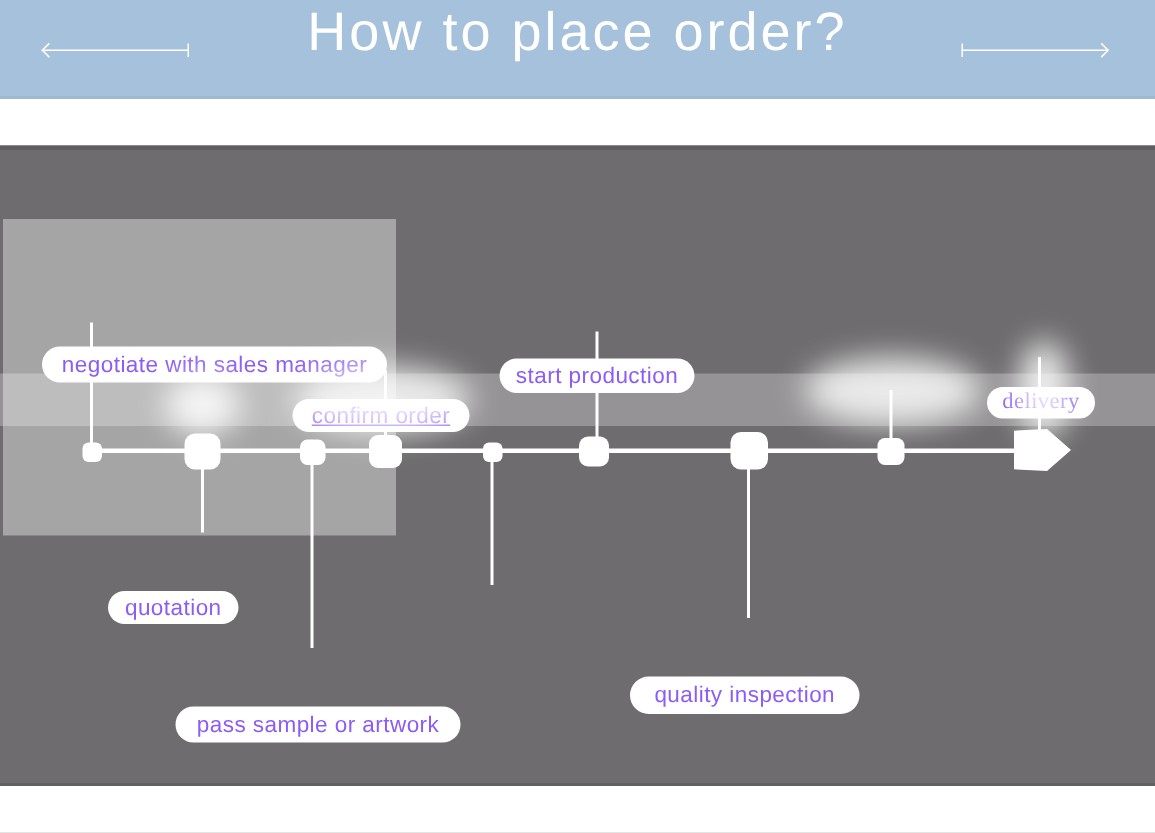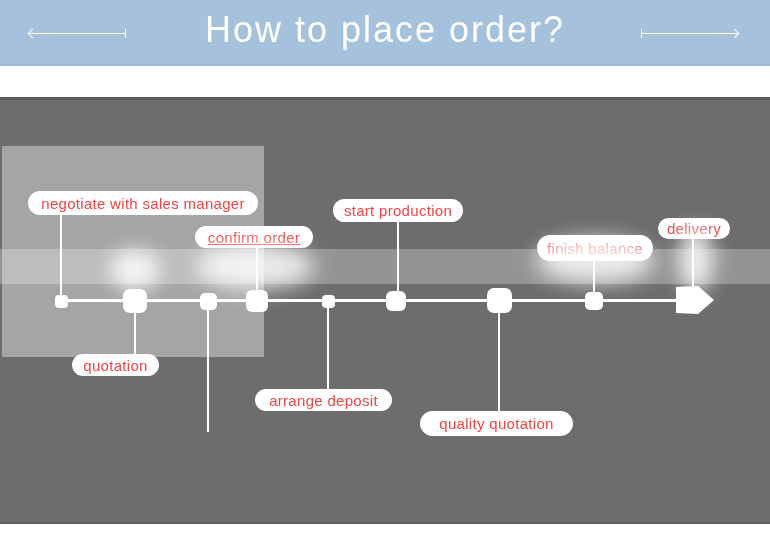--- a/index.html
+++ b/index.html
@@ -2,21 +2,21 @@
 <html><head>
 <meta charset="utf-8">
 <style>
   html,body{margin:0;padding:0;background:#ffffff;}
   .page{position:relative;width:770px;height:555px;background:#ffffff;overflow:hidden;
         font-family:"Liberation Sans", sans-serif;}
 
   
   .header{position:absolute;left:0;top:0;width:770px;height:66px;background:#a6c1dc;
           box-sizing:border-box;border-bottom:2px solid #9cb8d3;
-          display:flex;align-items:center;justify-content:center;}
+          display:flex;align-items:flex-start;justify-content:center;}
   .header-title{color:#ffffff;font-size:36px;font-weight:400;letter-spacing:2px;
                 padding-bottom:4px;}
   .hrule{position:absolute;top:33px;width:97px;height:1px;background:#ffffff;}
   .hrule-left{left:29px;}
   .hrule-right{left:641px;}
   .hrule .tick{position:absolute;width:1px;height:9px;background:#ffffff;top:-4px;}
   .hrule-left .tick{right:0;}
   .hrule-right .tick{left:0;}
   .hrule .arrowhead{position:absolute;top:-3px;width:6px;height:6px;
                     border-left:1px solid #fff;border-bottom:1px solid #fff;}
@@ -43,32 +43,32 @@
   .n3{left:200px;top:193px;width:17px;height:17px;border-radius:5px;}
   .n4{left:246px;top:190px;width:22px;height:22px;border-radius:6px;}
   .n5{left:322px;top:195px;width:13px;height:13px;border-radius:4px;}
   .n6{left:386px;top:191px;width:20px;height:20px;border-radius:6px;}
   .n7{left:487px;top:188px;width:25px;height:25px;border-radius:7px;}
   .n8{left:585px;top:192px;width:18px;height:18px;border-radius:5px;}
   .arrow-node{left:676px;top:186px;width:38px;height:28px;border-radius:0;
               clip-path:polygon(0 4%,58% 0,100% 50%,58% 100%,0 96%);}
 
   
-  .pill{position:absolute;background:#ffffff;border-radius:13px;color:#ef4444;
+  .pill{position:absolute;background:#ffffff;border-radius:13px;color:#8b5cf6;
         font-size:15px;display:flex;align-items:center;justify-content:center;
-        white-space:nowrap;z-index:3;letter-spacing:0.3px;}
+        white-space:nowrap;z-index:3;letter-spacing:0.3px;margin-top:40px;}
   .p1{left:28px; top:91px; width:230px;height:24px;}
   .p2{left:72px; top:254px;width:87px; height:22px;}
   .p3{left:117px;top:331px;width:190px;height:24px;}
   .p4{left:195px;top:126px;width:118px;height:22px;text-decoration:underline;}
   .p5{left:255px;top:289px;width:137px;height:22px;}
   .p6{left:333px;top:99px; width:130px;height:23px;}
   .p7{left:420px;top:311px;width:153px;height:25px;}
   .p8{left:537px;top:135px;width:116px;height:26px;}
-  .p9{left:658px;top:118px;width:72px; height:21px;}
+  .p9{left:658px;top:118px;width:72px; height:21px;font-family:Liberation Serif, serif;}
 
   
   .glow{position:absolute;background:rgba(255,255,255,0.85);border-radius:50%;
         filter:blur(10px);z-index:4;pointer-events:none;}
   .g1{left:110px;top:150px;width:50px;height:40px;}
   .g2{left:196px;top:144px;width:118px;height:45px;opacity:.95;}
   .g3{left:536px;top:138px;width:118px;height:45px;opacity:.95;}
   .g4{left:679px;top:127px;width:34px;height:65px;}
 
   .watermark{position:absolute;left:0;top:146px;width:770px;text-align:center;
@@ -125,25 +125,24 @@
     <div class="node n3"></div>
     <div class="node n4"></div>
     <div class="node n5"></div>
     <div class="node n6"></div>
     <div class="node n7"></div>
     <div class="node n8"></div>
     <div class="node arrow-node"></div>
 
     <div class="pill p1">negotiate with sales manager</div>
     <div class="pill p2">quotation</div>
+    <div class="pill p3">pass sample or artwork</div>
     <div class="pill p4">confirm order</div>
-    <div class="pill p5">arrange deposit</div>
     <div class="pill p6">start production</div>
-    <div class="pill p7">quality quotation</div>
-    <div class="pill p8">finish balance</div>
+    <div class="pill p7">quality inspection</div>
     <div class="pill p9">delivery</div>
 
     <div class="glow g1"></div>
     <div class="glow g2"></div>
     <div class="glow g3"></div>
     <div class="glow g4"></div>
 
 
   </div>
 </div>

